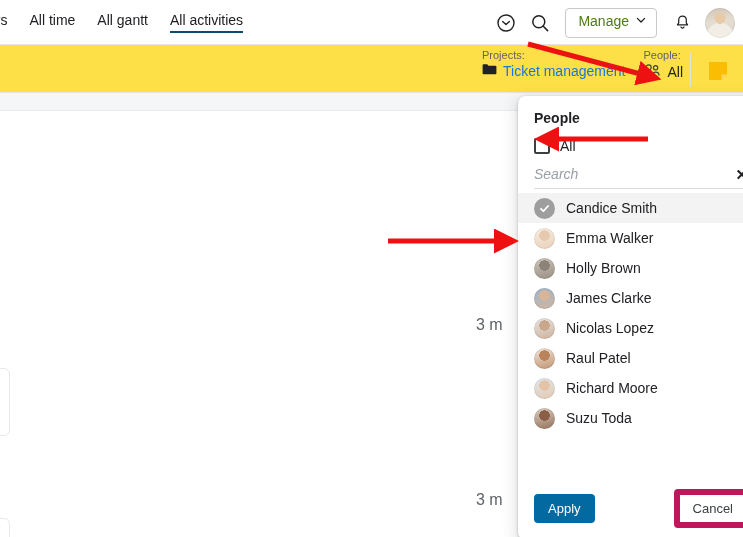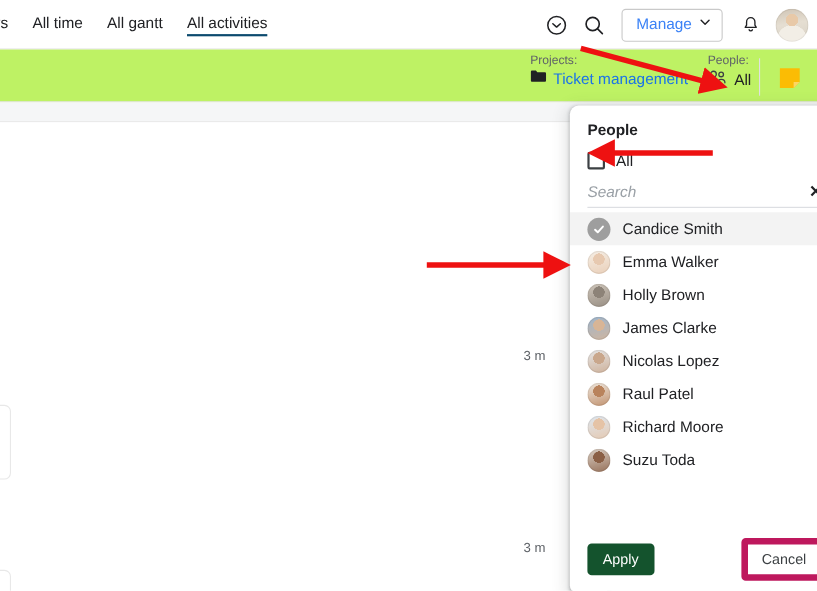--- a/index.html
+++ b/index.html
@@ -33,35 +33,35 @@
     display: flex; align-items: center; gap: 0px;
   }
   .icon-btn {
     width: 34px; height: 34px; display: flex; align-items: center; justify-content: center;
     cursor: pointer; border-radius: 50%;
   }
   .manage-btn {
     height: 30px; border: 1px solid #c9c9c9; border-radius: 4px;
     display: flex; align-items: center; gap: 6px;
     padding: 0 9px 4px 12px; margin: 0 8px; cursor: pointer;
-    font-size: 14px; color: #3b82f6; background: #fff; justify-content: space-between;
+    font-size: 14px; color: #4d7c0f; background: #fff; justify-content: space-between;
   }
   .avatar-hdr {
     width: 30px; height: 30px; border-radius: 50%; margin-left: 6px; cursor: pointer;
     background:
       radial-gradient(circle at 50% 34%, #e8c9a8 0 22%, rgba(232,201,168,0) 23%),
       radial-gradient(circle at 50% 95%, #f2eee6 0 42%, rgba(242,238,230,0) 43%),
       linear-gradient(170deg, #cfc4b4 0%, #e5ded2 45%, #d8d2c6 100%);
     box-shadow: inset 0 0 0 1px rgba(0,0,0,.06);
   }
 
   
   .subbar {
     position: absolute; left: 0; top: 45px; width: 743px; height: 48px;
-    background: #bef264; border-bottom: 1px solid #e4e4e4;
+    background: #fde047; border-bottom: 1px solid #e4e4e4;
   }
   .filters {
     position: absolute; right: 60px; top: 3px;
     display: flex; align-items: flex-start; gap: 18px;
   }
   .filter-group { display: flex; flex-direction: column; }
   .filter-label { font-size: 11px; color: #5f6368; line-height: 14px; margin-bottom: 1px; }
   .filter-value { display: flex; align-items: center; gap: 6px; font-size: 14px; cursor: pointer; }
   .filter-value .link { color: #1a73e8; }
   .filter-value .plain { color: #202124; }
@@ -77,21 +77,21 @@
   .body-strip {
     position: absolute; left: 0; top: 93px; width: 743px; height: 18px;
     background: #f5f6f7; border-bottom: 1px solid #eaeaea;
   }
   .bg-card {
     position: absolute; background: #fff; border: 1px solid #e8e8e8; border-radius: 6px;
   }
   .bg-card.c1 { left: -52px; top: 368px; width: 62px; height: 68px; }
   .bg-card.c2 { left: -52px; top: 518px; width: 62px; height: 30px; }
   .bg-time {
-    position: absolute; font-size: 12px; color: #5f6368; white-space: nowrap;
+    position: absolute; font-size: 16px; color: #5f6368; white-space: nowrap;
   }
   .bg-time.t1 { left: 476px; top: 316px; }
   .bg-time.t2 { left: 476px; top: 491px; }
   .bg-vline {
     position: absolute; top: 510px; left: 552px; width: 4px; height: 27px; background: #e3e4e6;
   }
   .bg-panel {
     position: absolute; left: 556px; top: 514px; width: 145px; height: 23px; background: #f4f5f7;
   }
 
@@ -143,21 +143,21 @@
   .check-av {
     width: 21px; height: 21px; border-radius: 50%; flex: 0 0 auto;
     background: #9e9e9e; display: flex; align-items: center; justify-content: center;
   }
 
   .pp-footer {
     display: flex; align-items: center; justify-content: space-between;
     padding: 10px 14px 12px 16px;
   }
   .btn-apply {
-    background: #14532d; color: #fff; border: none; border-radius: 4px;
+    background: #0369a1; color: #fff; border: none; border-radius: 4px;
     font-size: 13px; padding: 7px 14px; cursor: pointer;
     font-family: "Liberation Sans", sans-serif;
   }
   .btn-cancel {
     background: #fff; color: #3c4043; border: 6px solid #be185d; border-radius: 4px;
     font-size: 13px; padding: 6px 13px; cursor: pointer;
     font-family: "Liberation Sans", sans-serif;
   }
 
   

